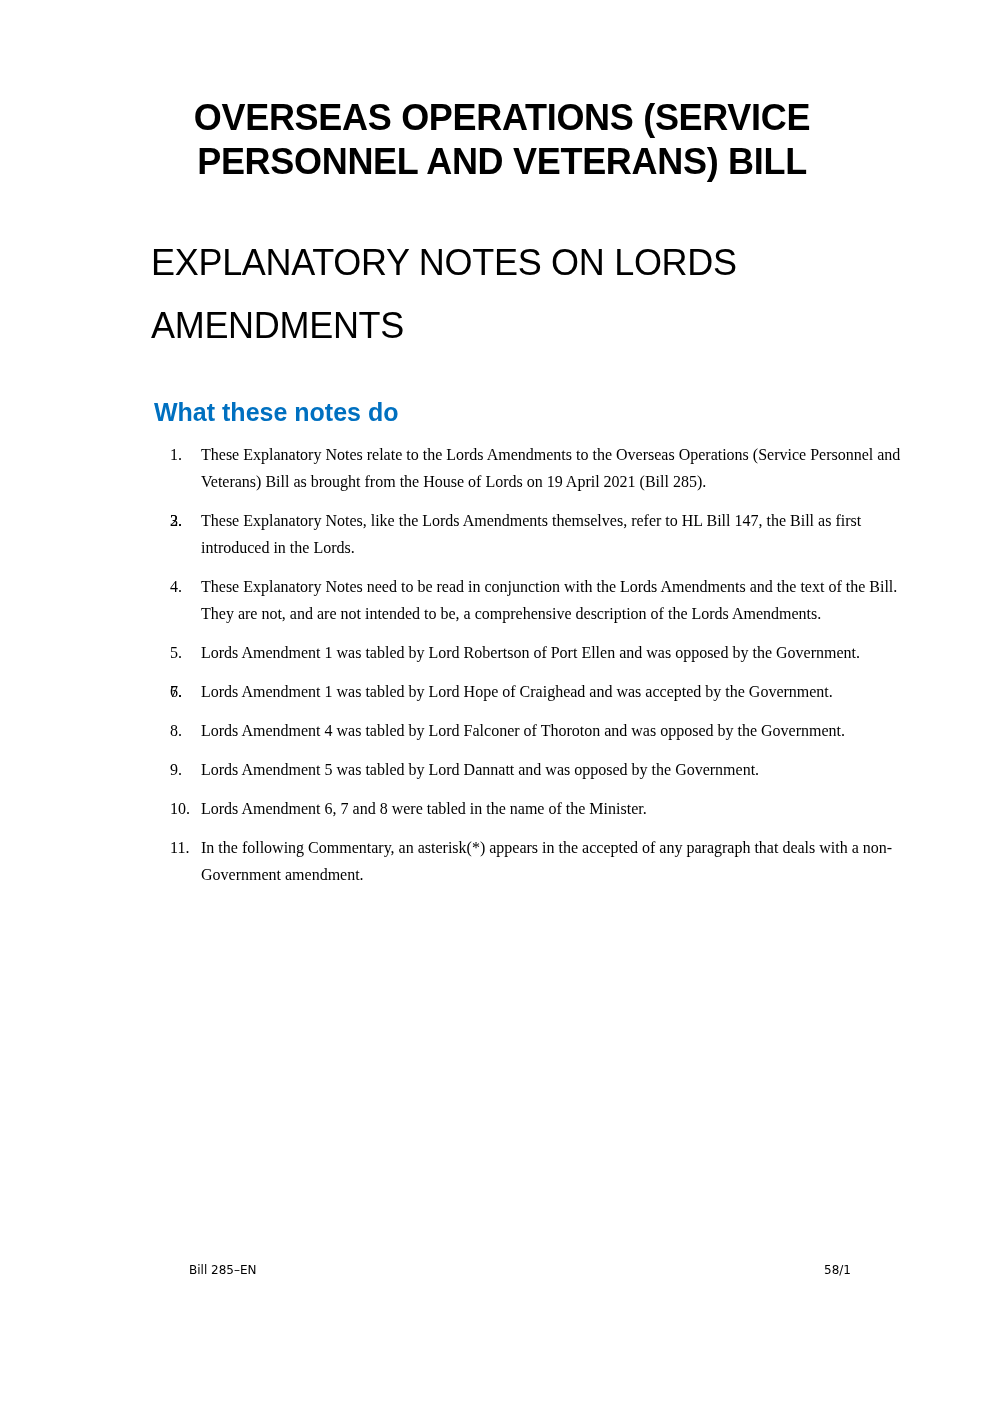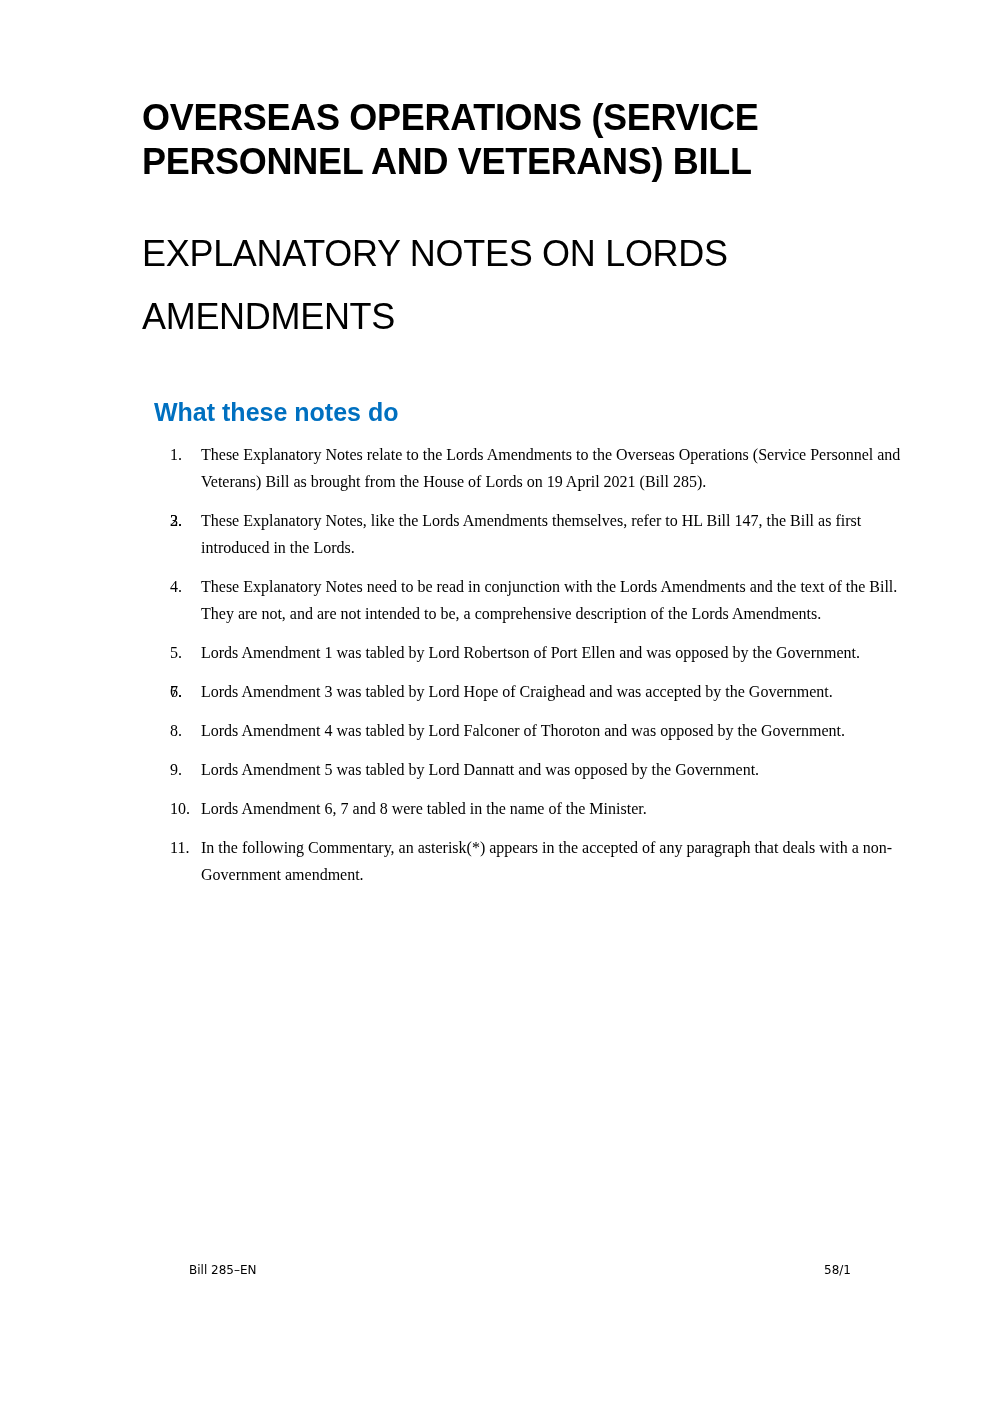--- a/index.html
+++ b/index.html
@@ -24,32 +24,33 @@
       position: absolute;
       left: 142px;
       top: 96px;
       width: 720px;
       font-family: "Liberation Sans", sans-serif;
       font-weight: bold;
       font-size: 36px;
       line-height: 44px;
       letter-spacing: -0.3px;
       margin: 0;
+      text-align: center;
     }
     .subtitle {
       position: absolute;
       left: 142px;
       top: 222px;
       width: 720px;
       font-family: "Liberation Sans", sans-serif;
       font-weight: normal;
       font-size: 36px;
       line-height: 63px;
       letter-spacing: -0.3px;
-      margin: 0;
+      margin: 9px;
     }
     .section-heading {
       position: absolute;
       left: 142px;
       top: 384px;
       font-family: "Liberation Sans", sans-serif;
       font-weight: bold;
       font-size: 25px;
       line-height: 32px;
       color: #0070c0;
@@ -97,21 +98,21 @@
   <h2 class="subtitle">EXPLANATORY NOTES ON LORDS AMENDMENTS</h2>
   <h3 class="section-heading">What these notes do</h3>
 
   <ol class="notes-list">
     <li class="note"><span class="note-num">1.</span><span>These Explanatory Notes relate to the Lords Amendments to the Overseas Operations (Service Personnel and Veterans) Bill as brought from the House of Lords on 19 April 2021 (Bill 285).</span></li>
     <li class="note"><span class="note-num">2.</span></li>
     <li class="note"><span class="note-num">3.</span><span>These Explanatory Notes, like the Lords Amendments themselves, refer to HL Bill 147, the Bill as first introduced in the Lords.</span></li>
     <li class="note"><span class="note-num">4.</span><span>These Explanatory Notes need to be read in conjunction with the Lords Amendments and the text of the Bill. They are not, and are not intended to be, a comprehensive description of the Lords Amendments.</span></li>
     <li class="note"><span class="note-num">5.</span><span>Lords Amendment 1 was tabled by Lord Robertson of Port Ellen and was opposed by the Government.</span></li>
     <li class="note"><span class="note-num">6.</span></li>
-    <li class="note"><span class="note-num">7.</span><span>Lords Amendment 3 was tabled by Lord Hope of Craighead and was accepted by the Government.</span></li>
+    <li class="note"><span class="note-num">7.</span><span>Lords Amendment 1 was tabled by Lord Hope of Craighead and was accepted by the Government.</span></li>
     <li class="note"><span class="note-num">8.</span><span>Lords Amendment 4 was tabled by Lord Falconer of Thoroton and was opposed by the Government.</span></li>
     <li class="note"><span class="note-num">9.</span><span>Lords Amendment 5 was tabled by Lord Dannatt and was opposed by the Government.</span></li>
     <li class="note"><span class="note-num">10.</span><span>Lords Amendment 6, 7 and 8 were tabled in the name of the Minister.</span></li>
     <li class="note"><span class="note-num">11.</span><span>In the following Commentary, an asterisk(*) appears in the accepted of any paragraph that deals with a non-Government amendment.</span></li>
   </ol>
 
   <div class="footer">
     <span>Bill 285–EN</span>
     <span>58/1</span>
   </div>

